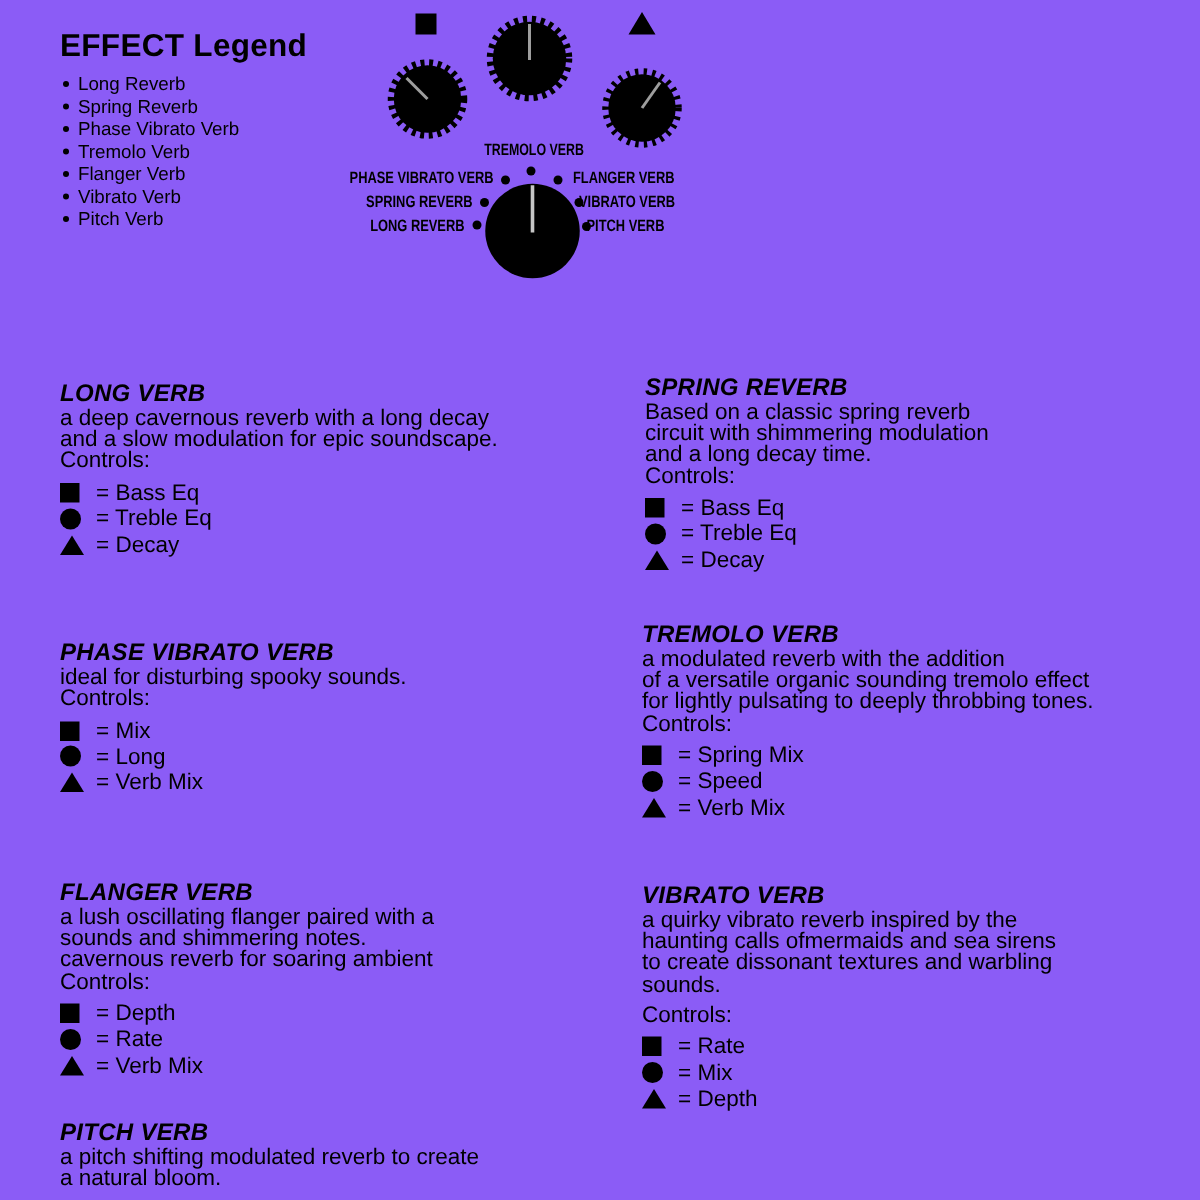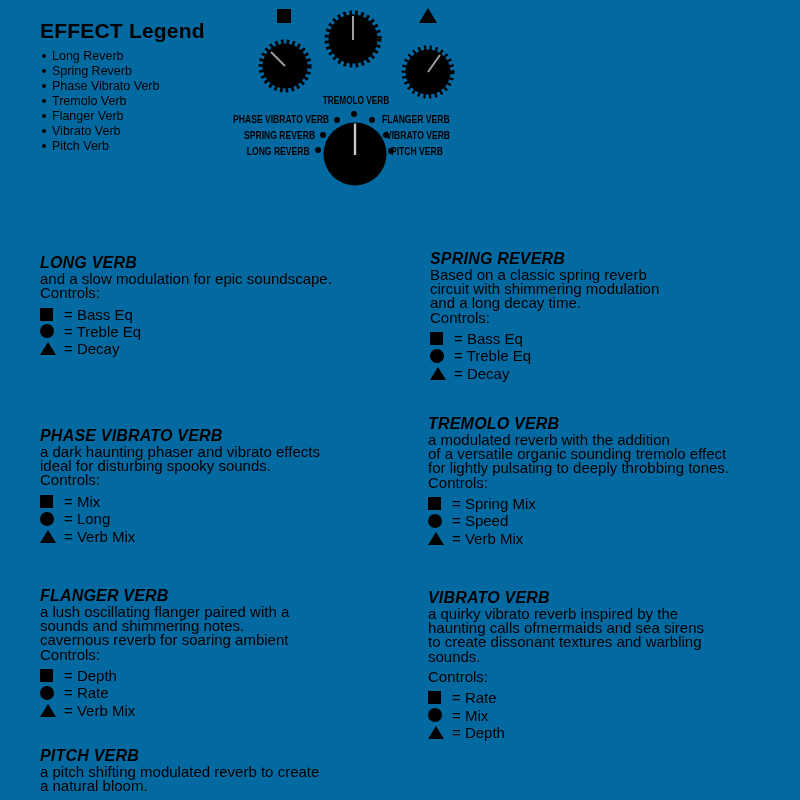--- a/index.html
+++ b/index.html
@@ -1,18 +1,18 @@
 <!DOCTYPE html>
 <html><head>
 <meta charset="utf-8">
 <style>
   * { margin:0; padding:0; box-sizing:border-box; }
   html,body { background:#fff; }
   body { font-family:"Liberation Sans","DejaVu Sans",sans-serif; color:#000; }
-  .page { position:relative; width:800px; height:800px; background:#0369a1; overflow:hidden; }
+  .page { position:relative; width:800px; height:800px; background:#8b5cf6; overflow:hidden; }
 
   
   .legend { position:absolute; left:40px; top:19px; }
   .legend-title { font-size:21px; font-weight:bold; line-height:24px; letter-spacing:.2px; }
   .legend-list { margin-top:6px; }
   .legend-item { display:flex; align-items:center; height:14.9px; font-size:12.5px; }
   .legend-bullet { width:4px; height:4px; border-radius:50%; background:#000; margin:0 6px 0 2px; flex:0 0 auto; }
 
   
   .marker-square { position:absolute; left:277px; top:9px; width:14px; height:14px; background:#000; }
@@ -128,20 +128,21 @@
   <div class="sel-label sel-top">TREMOLO VERB</div>
   <div class="sel-label sel-left" style="right:471px; top:114px;">PHASE VIBRATO VERB</div>
   <div class="sel-label sel-left" style="right:485px; top:130px;">SPRING REVERB</div>
   <div class="sel-label sel-left" style="right:490px; top:146px;">LONG REVERB</div>
   <div class="sel-label sel-right" style="left:382px; top:114px;">FLANGER VERB</div>
   <div class="sel-label sel-right" style="left:386px; top:130px;">VIBRATO VERB</div>
   <div class="sel-label sel-right" style="left:391px; top:146px;">PITCH VERB</div>
 
   <div class="section pos-long">
     <div class="sec-title">LONG VERB</div>
+    <div class="sec-line">a deep cavernous reverb with a long decay</div>
     <div class="sec-line">and a slow modulation for epic soundscape.</div>
     <div class="sec-line">Controls:</div>
     <div class="controls-list">
       <div class="controls-row">
           <span class="symwrap">
             <span class="sym-square"></span>
           </span>
           <span class="ctrl-text">= Bass Eq</span>
         </div>
       <div class="controls-row">
@@ -182,21 +183,20 @@
           <span class="symwrap">
             <span class="sym-triangle"></span>
           </span>
           <span class="ctrl-text">= Decay</span>
         </div>
     </div>
   </div>
 
   <div class="section pos-phase">
     <div class="sec-title">PHASE VIBRATO VERB</div>
-    <div class="sec-line">a dark haunting phaser and vibrato effects</div>
     <div class="sec-line">ideal for disturbing spooky sounds.</div>
     <div class="sec-line">Controls:</div>
     <div class="controls-list">
       <div class="controls-row">
           <span class="symwrap">
             <span class="sym-square"></span>
           </span>
           <span class="ctrl-text">= Mix</span>
         </div>
       <div class="controls-row">

